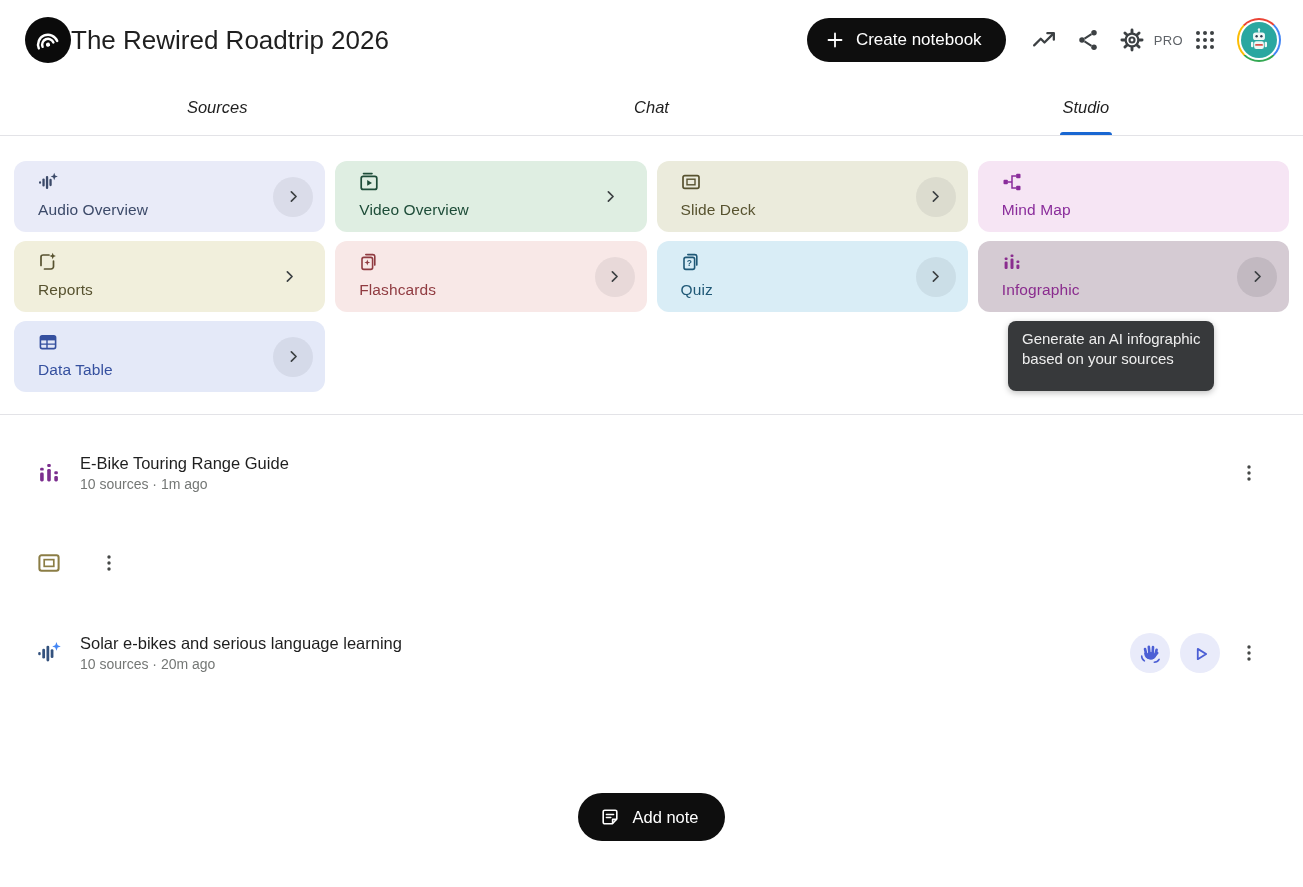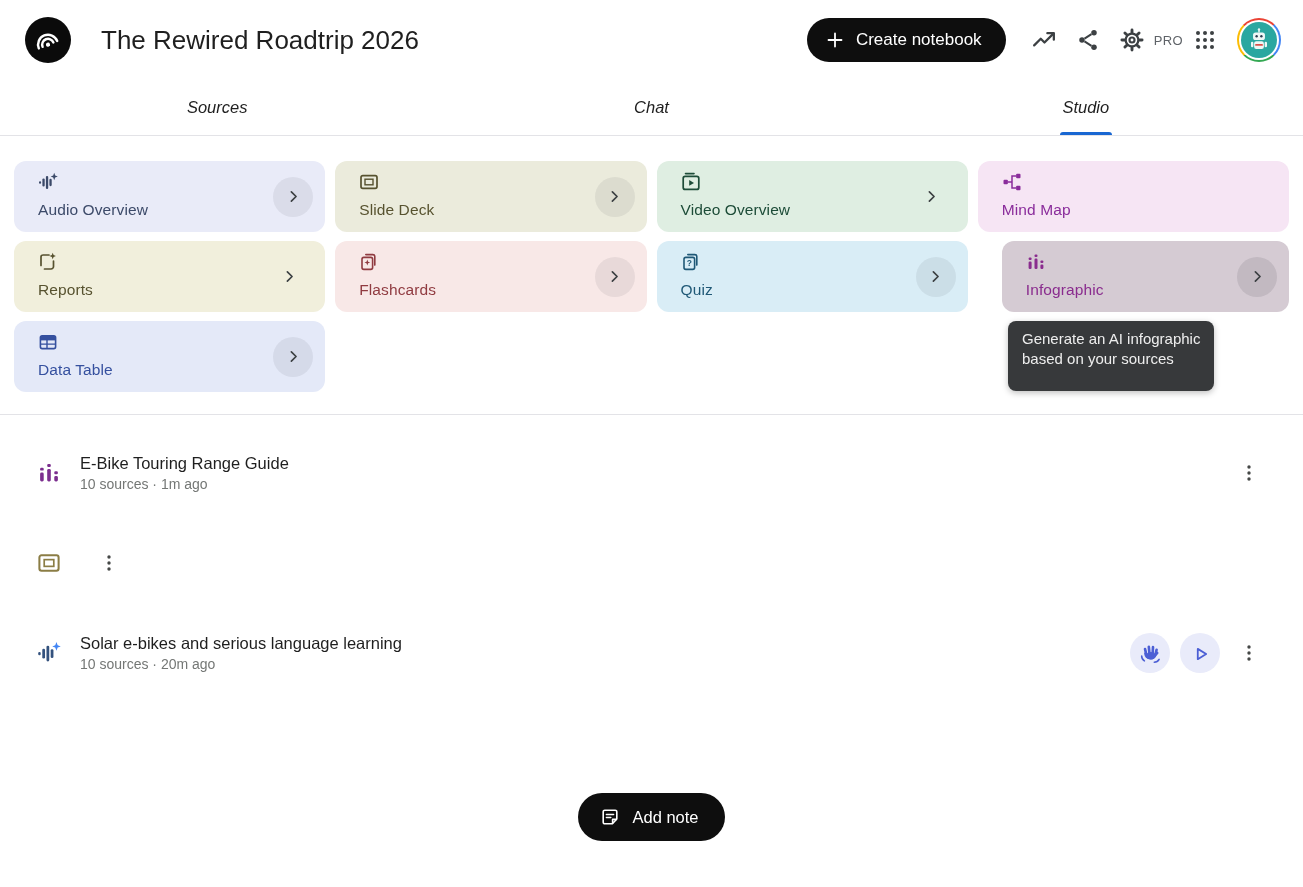--- a/index.html
+++ b/index.html
@@ -3,21 +3,21 @@
 <meta charset="utf-8">
 <style>
   * { margin:0; padding:0; box-sizing:border-box; }
   html,body { width:1303px; min-height:887px; background:#fff;
     font-family:"Liberation Sans", sans-serif; color:#1f1f1f; position:relative; }
 
   
   .header { display:flex; align-items:center; height:80px; padding:0 22px 0 25px; }
   .logo { width:46px; height:46px; border-radius:50%; background:#0b0b0b;
     display:flex; align-items:center; justify-content:center; flex:0 0 auto; }
-  .nb-title { font-size:26px; color:#1f1f1f; margin-left:30px; white-space:nowrap; }
+  .nb-title { font-size:26px; color:#1f1f1f; white-space:nowrap; }
   .header-spacer { flex:1; }
   .create-btn { height:44px; border:none; border-radius:24px; background:#0e0e0e; color:#fff;
     font-size:17px; font-family:inherit; display:flex; align-items:center; gap:11px;
     padding:0 24px 0 18px; margin-right:16px; cursor:pointer; }
   .icon-btn { width:44px; height:44px; border:none; background:transparent; border-radius:50%;
     display:flex; align-items:center; justify-content:center; cursor:pointer; }
   .pro-badge { font-size:13px; color:#5f6368; letter-spacing:.4px; margin:0 0; }
   .avatar { width:44px; height:44px; border-radius:50%; margin-left:10px; padding:2px;
     background:conic-gradient(from 315deg,#EA4335 0 25%,#4285F4 0 50%,#34A853 0 75%,#FBBC05 0 100%);
     cursor:pointer; flex:0 0 auto; }
@@ -192,44 +192,44 @@
        <path d="M16.2 0.8 L17.2 3.5 L19.8 4.5 L17.2 5.5 L16.2 8.2 L15.2 5.5 L12.7 4.5 L15.2 3.5 Z" fill="#3C4A69"></path>
         </svg>
       </span>
       <span class="card-label" style="color: rgb(60, 74, 105);">Audio Overview</span>
       <span class="chev circle">
         <svg width="17" height="17" viewBox="0 0 20 20" fill="none" xmlns="http://www.w3.org/2000/svg">
           <path d="M7.5 4.5 L13 10 L7.5 15.5" stroke="#3c4043" stroke-width="2" stroke-linecap="round" stroke-linejoin="round"></path>
         </svg>
       </span>
     </div>
-    <div class="card" style="background: rgb(235, 235, 220);">
-      <span style="display: flex;">
-        <svg width="20" height="20" viewBox="0 0 20 20" fill="none" xmlns="http://www.w3.org/2000/svg">
-          <rect x="2" y="3.6" width="16" height="12.8" rx="1.8" stroke="#57522F" stroke-width="1.7"></rect>
-       <rect x="6" y="7.2" width="8" height="5.6" stroke="#57522F" stroke-width="1.4"></rect>
-        </svg>
-      </span>
-      <span class="card-label" style="color: rgb(87, 82, 47);">Slide Deck</span>
-      <span class="chev circle">
-        <svg width="17" height="17" viewBox="0 0 20 20" fill="none" xmlns="http://www.w3.org/2000/svg">
-          <path d="M7.5 4.5 L13 10 L7.5 15.5" stroke="#3c4043" stroke-width="2" stroke-linecap="round" stroke-linejoin="round"></path>
-        </svg>
-      </span>
-    </div>
     <div class="card" style="background: rgb(223, 238, 226);">
       <span style="display: flex;">
         <svg width="20" height="20" viewBox="0 0 20 20" fill="none" xmlns="http://www.w3.org/2000/svg">
           <path d="M4.5 1.6 H13" stroke="#1D4C38" stroke-width="1.6" stroke-linecap="round"></path>
        <rect x="2.2" y="4.4" width="15.6" height="13" rx="2" stroke="#1D4C38" stroke-width="1.7"></rect>
        <path d="M8.2 8 L13 10.9 L8.2 13.8 Z" fill="#1D4C38"></path>
         </svg>
       </span>
       <span class="card-label" style="color: rgb(29, 76, 56);">Video Overview</span>
       <span class="chev plain">
+        <svg width="17" height="17" viewBox="0 0 20 20" fill="none" xmlns="http://www.w3.org/2000/svg">
+          <path d="M7.5 4.5 L13 10 L7.5 15.5" stroke="#3c4043" stroke-width="2" stroke-linecap="round" stroke-linejoin="round"></path>
+        </svg>
+      </span>
+    </div>
+    <div class="card" style="background: rgb(235, 235, 220);">
+      <span style="display: flex;">
+        <svg width="20" height="20" viewBox="0 0 20 20" fill="none" xmlns="http://www.w3.org/2000/svg">
+          <rect x="2" y="3.6" width="16" height="12.8" rx="1.8" stroke="#57522F" stroke-width="1.7"></rect>
+       <rect x="6" y="7.2" width="8" height="5.6" stroke="#57522F" stroke-width="1.4"></rect>
+        </svg>
+      </span>
+      <span class="card-label" style="color: rgb(87, 82, 47);">Slide Deck</span>
+      <span class="chev circle">
         <svg width="17" height="17" viewBox="0 0 20 20" fill="none" xmlns="http://www.w3.org/2000/svg">
           <path d="M7.5 4.5 L13 10 L7.5 15.5" stroke="#3c4043" stroke-width="2" stroke-linecap="round" stroke-linejoin="round"></path>
         </svg>
       </span>
     </div>
     <div class="card" style="background: rgb(246, 229, 244);">
       <span style="display: flex;">
         <svg width="20" height="20" viewBox="0 0 20 20" fill="none" xmlns="http://www.w3.org/2000/svg">
           <rect x="1.5" y="7.8" width="4.4" height="4.4" rx="1" fill="#8A2C9B"></rect>
        <rect x="14.1" y="1.8" width="4.4" height="4.4" rx="1" fill="#8A2C9B"></rect>
@@ -277,21 +277,21 @@
        <text x="8.3" y="14" text-anchor="middle" font-family="Liberation Sans, sans-serif" font-size="8.5" font-weight="bold" fill="#1F5876">?</text>
         </svg>
       </span>
       <span class="card-label" style="color: rgb(31, 88, 118);">Quiz</span>
       <span class="chev circle">
         <svg width="17" height="17" viewBox="0 0 20 20" fill="none" xmlns="http://www.w3.org/2000/svg">
           <path d="M7.5 4.5 L13 10 L7.5 15.5" stroke="#3c4043" stroke-width="2" stroke-linecap="round" stroke-linejoin="round"></path>
         </svg>
       </span>
     </div>
-    <div class="card" style="background: rgb(213, 203, 211); margin-left: 24px;">
+    <div class="card" style="background: rgb(213, 203, 211);">
       <span style="display: flex;">
         <svg width="20" height="20" viewBox="0 0 20 20" fill="none" xmlns="http://www.w3.org/2000/svg">
           <rect x="2.6" y="5.6" width="3" height="2.4" rx="1" fill="#8A2C8E"></rect>
        <rect x="2.6" y="9.6" width="3" height="7.4" rx="1.2" fill="#8A2C8E"></rect>
        <rect x="8.5" y="2.6" width="3" height="2.4" rx="1" fill="#8A2C8E"></rect>
        <rect x="8.5" y="6.6" width="3" height="10.4" rx="1.2" fill="#8A2C8E"></rect>
        <rect x="14.4" y="8.6" width="3" height="2.4" rx="1" fill="#8A2C8E"></rect>
        <rect x="14.4" y="12.6" width="3" height="4.4" rx="1.2" fill="#8A2C8E"></rect>
         </svg>
       </span>

